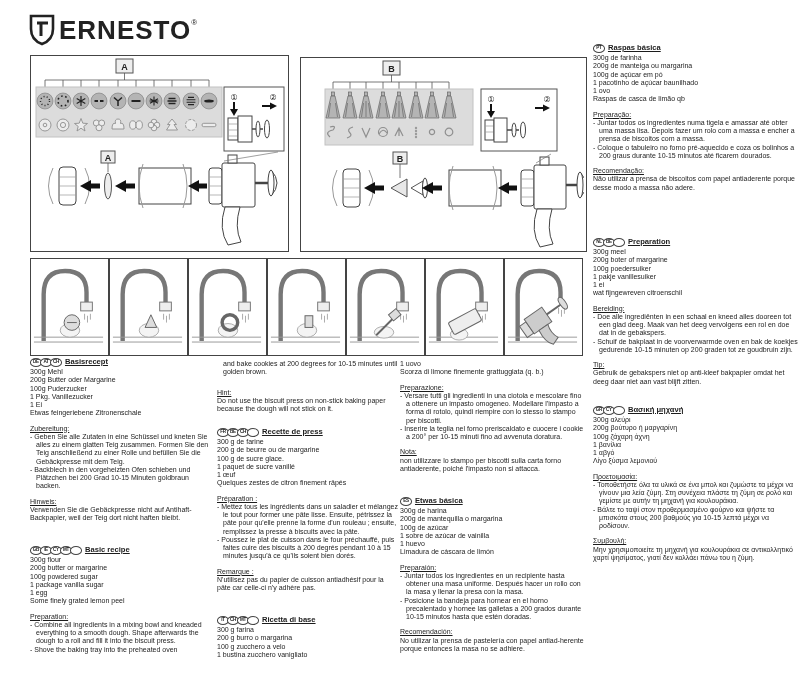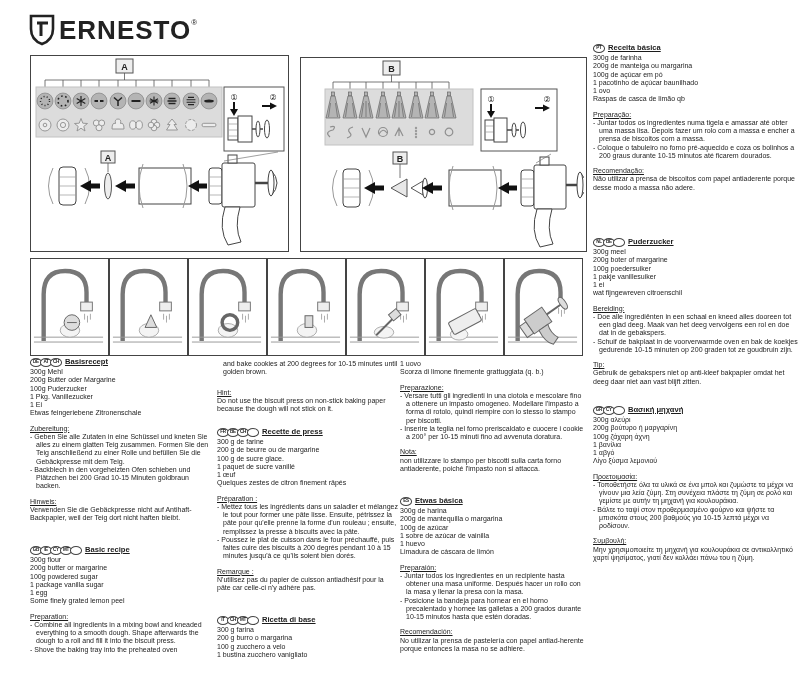--- a/index.html
+++ b/index.html
@@ -517,21 +517,21 @@
         <div class="li">- Juntar todos los ingredientes en un recipiente hasta obtener una masa uniforme. Después hacer un rollo con la masa y llenar la presa con la masa.</div>
         <div class="li">- Posicione la bandeja para hornear en el horno precalentado y hornee las galletas a 200 grados durante 10-15 minutos hasta que estén doradas.</div>
       </div>
     <div class="subhead">Recomendación:</div>
     <div>No utilizar la prensa de pastelería con papel antiad-herente porque entonces la masa no se adhiere.</div>
   </div>
 
   <div class="sec" style="left:593px;top:44px;width:206px;">
     <div class="sec-head">
       <span class="badges"><span class="badge">PT</span></span>
-      <span class="sec-title">Receita básica</span>
+      <span class="sec-title">Raspas básica</span>
     </div>
     <div>
         <div>300g de farinha</div>
         <div>200g de manteiga ou margarina</div>
         <div>100g de açúcar em pó</div>
         <div>1 pacotinho de açúcar baunilhado</div>
         <div>1 ovo</div>
         <div>Raspas de casca de limão qb</div>
       </div>
     <div class="subhead">Preparação:</div>
@@ -539,21 +539,21 @@
         <div class="li">- Juntar todos os ingredientes numa tigela e amassar até obter uma massa lisa. Depois fazer um rolo com a massa e encher a prensa de biscoitos com a massa.</div>
         <div class="li">- Coloque o tabuleiro no forno pré-aquecido e coza os bolinhos a 200 graus durante 10-15 minutos até ficarem dourados.</div>
       </div>
     <div class="subhead">Recomendação:</div>
     <div>Não utilizar a prensa de biscoitos com papel antiaderente porque desse modo a massa não adere.</div>
   </div>
 
   <div class="sec" style="left:593px;top:238px;width:206px;">
     <div class="sec-head">
       <span class="badges"><span class="badge">NL</span><span class="badge">BE</span><span class="badge"></span></span>
-      <span class="sec-title">Puderzucker</span>
+      <span class="sec-title">Preparation</span>
     </div>
     <div>
         <div>300g meel</div>
         <div>200g boter of margarine</div>
         <div>100g poedersuiker</div>
         <div>1 pakje vanillesuiker</div>
         <div>1 ei</div>
         <div>wat fijngewreven citroenschil</div>
       </div>
     <div class="subhead">Bereiding:</div>

